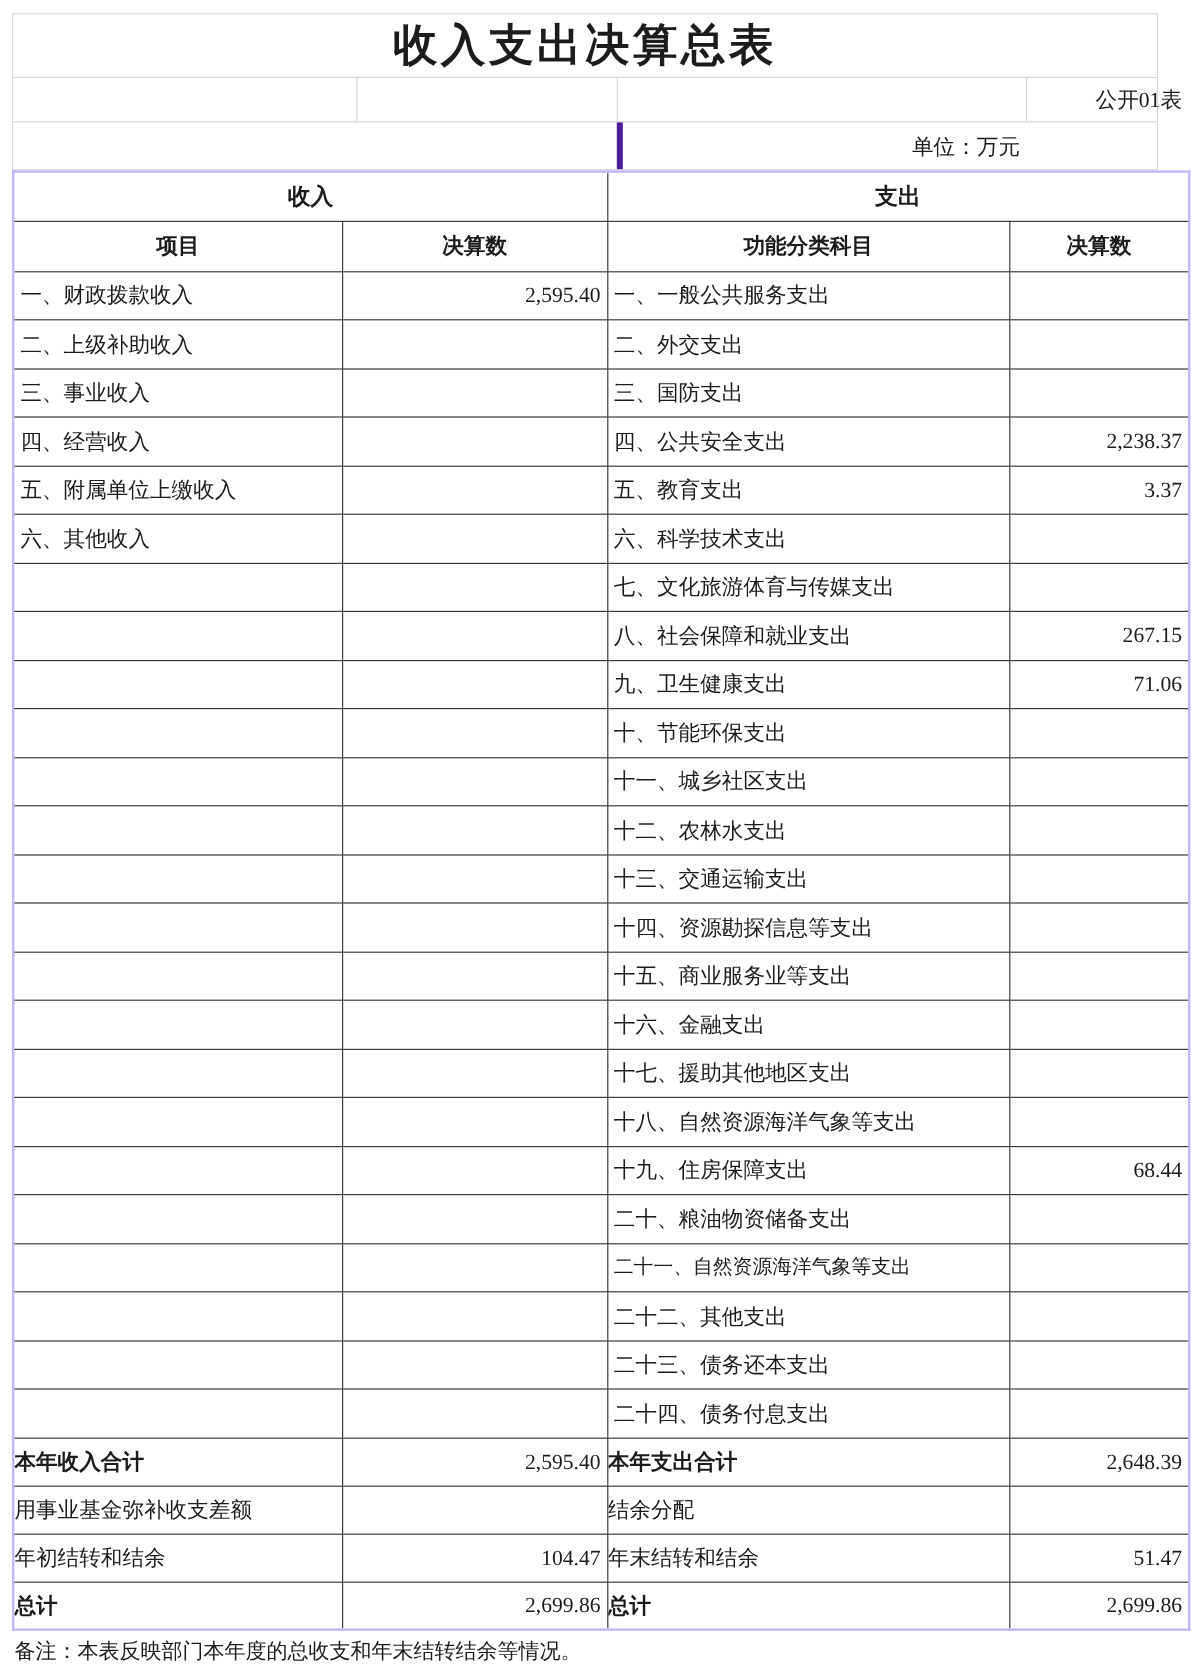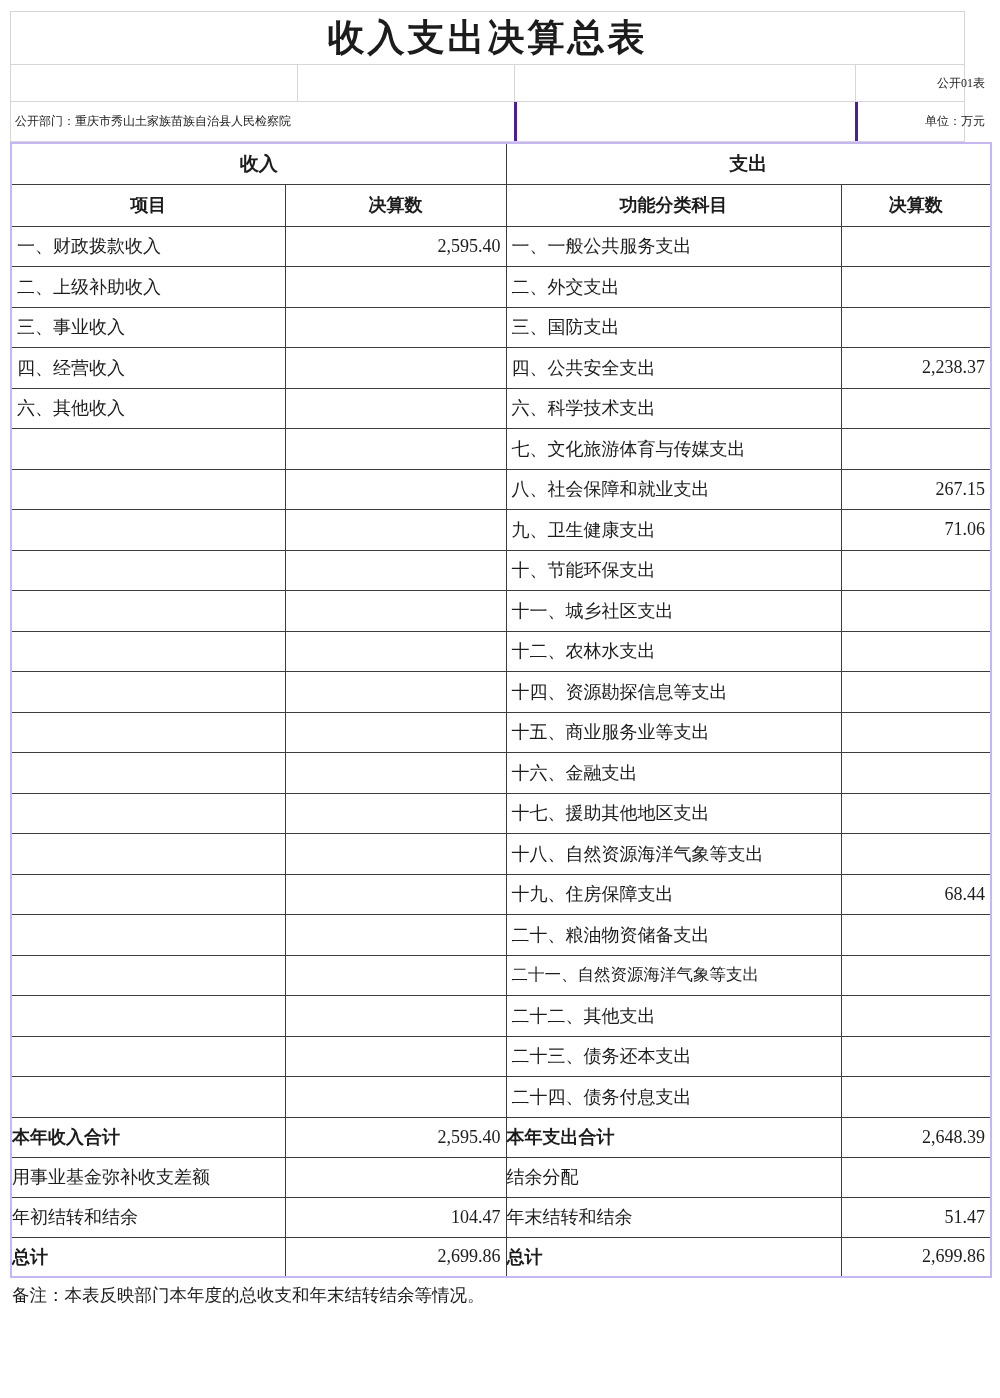--- a/index.html
+++ b/index.html
@@ -26,22 +26,22 @@
   .info-row1 {
     height: 37px;
     display: grid; grid-template-columns: 286px 217px 341px 135px;
     border-bottom: 1px solid #d6d6d6;
   }
   .info-row1 > div + div { border-left: 1px solid #d6d6d6; }
   .info-row2 {
     height: 39px;
     display: grid; grid-template-columns: 503px 341px 135px;
   }
-  .info-row2 > div + div { border-left: 3px solid #4c1d95; }
-  .info-cell { display: flex; align-items: center; font-size: 12px; white-space: nowrap; }
+  .info-row2 > div + div { border-left: 5px solid #4c1d95; }
+  .info-cell { display: flex; align-items: center; font-size: 18px; white-space: nowrap; }
   .info-cell.right { justify-content: flex-end; padding-right: 5px; }
   .info-cell.left  { justify-content: flex-start; padding-left: 4px; }
 
   
   table.main {
     width: 980px;
     border-collapse: collapse;
     table-layout: fixed;
     border: 2px solid #c4b5fd;
   }
@@ -81,21 +81,20 @@
     <div class="title-row">
       <div class="doc-title">收入支出决算总表</div>
     </div>
     <div class="info-row1">
       <div class="info-cell"></div>
       <div class="info-cell"></div>
       <div class="info-cell"></div>
       <div class="info-cell right">公开01表</div>
     </div>
     <div class="info-row2">
-      <div class="info-cell left">公开部门：重庆市秀山土家族苗族自治县人民检察院</div>
       <div class="info-cell"></div>
       <div class="info-cell right">单位：万元</div>
     </div>
   </div>
 
   <table class="main">
     <colgroup>
       <col style="width:274px">
       <col style="width:221px">
       <col style="width:335px">
@@ -132,20 +131,26 @@
           <td class="item">三、国防支出</td>
           <td class="amount"></td>
         </tr>
         <tr class="data-row">
           <td class="item">四、经营收入</td>
           <td class="amount"></td>
           <td class="item">四、公共安全支出</td>
           <td class="amount">2,238.37</td>
         </tr>
         <tr class="data-row">
+          <td class="item">五、附属单位上缴收入</td>
+          <td class="amount"></td>
+          <td class="item">五、教育支出</td>
+          <td class="amount">3.37</td>
+        </tr>
+        <tr class="data-row">
           <td class="item">六、其他收入</td>
           <td class="amount"></td>
           <td class="item">六、科学技术支出</td>
           <td class="amount"></td>
         </tr>
         <tr class="data-row">
           <td class="item"></td>
           <td class="amount"></td>
           <td class="item">七、文化旅游体育与传媒支出</td>
           <td class="amount"></td>
@@ -171,20 +176,26 @@
         <tr class="data-row">
           <td class="item"></td>
           <td class="amount"></td>
           <td class="item">十一、城乡社区支出</td>
           <td class="amount"></td>
         </tr>
         <tr class="data-row">
           <td class="item"></td>
           <td class="amount"></td>
           <td class="item">十二、农林水支出</td>
+          <td class="amount"></td>
+        </tr>
+        <tr class="data-row">
+          <td class="item"></td>
+          <td class="amount"></td>
+          <td class="item">十三、交通运输支出</td>
           <td class="amount"></td>
         </tr>
         <tr class="data-row">
           <td class="item"></td>
           <td class="amount"></td>
           <td class="item">十四、资源勘探信息等支出</td>
           <td class="amount"></td>
         </tr>
         <tr class="data-row">
           <td class="item"></td>

